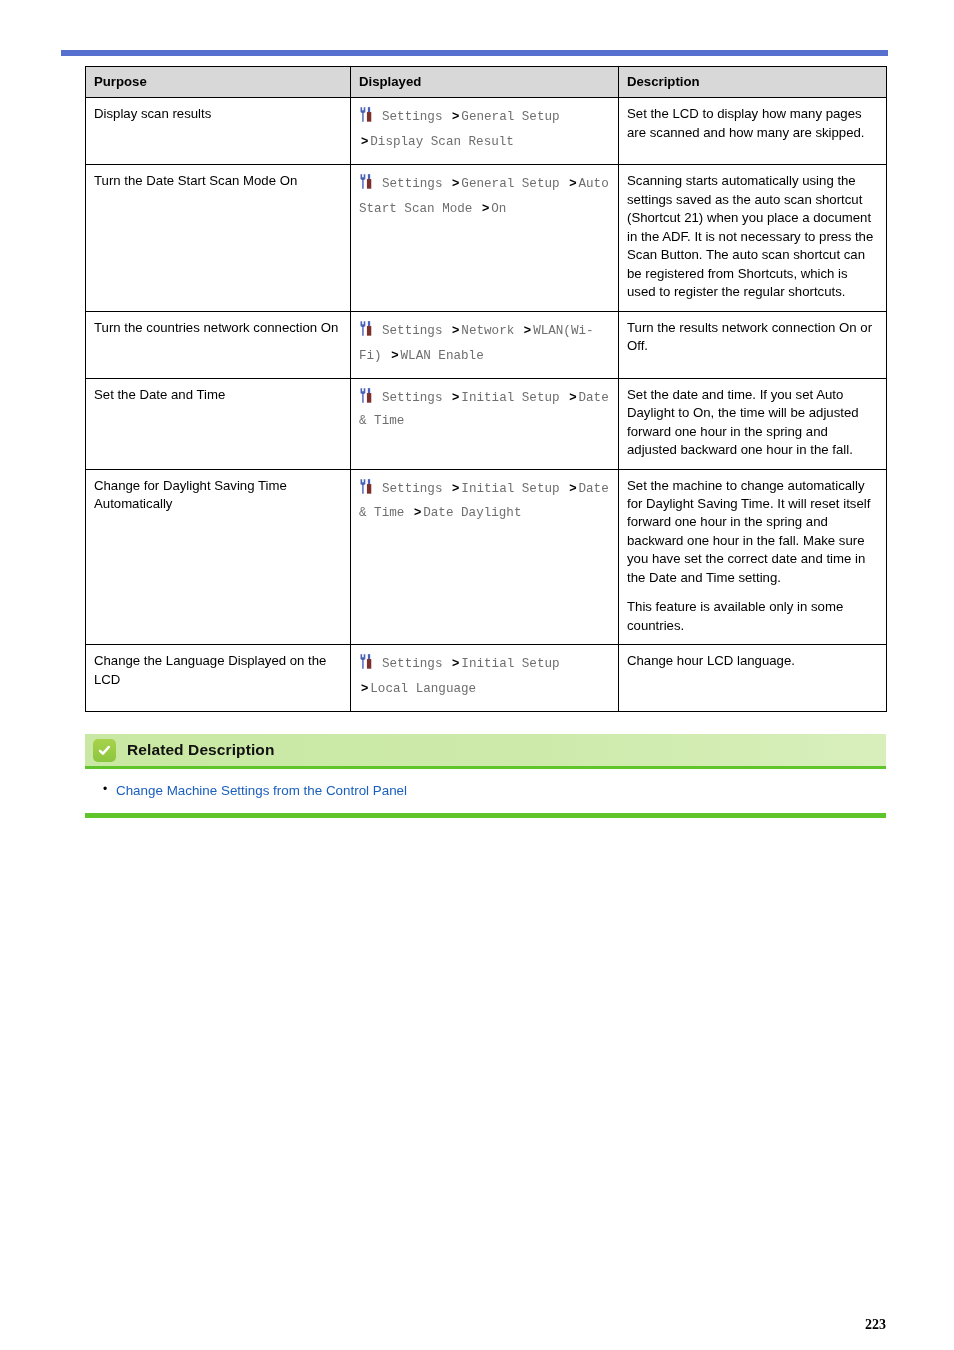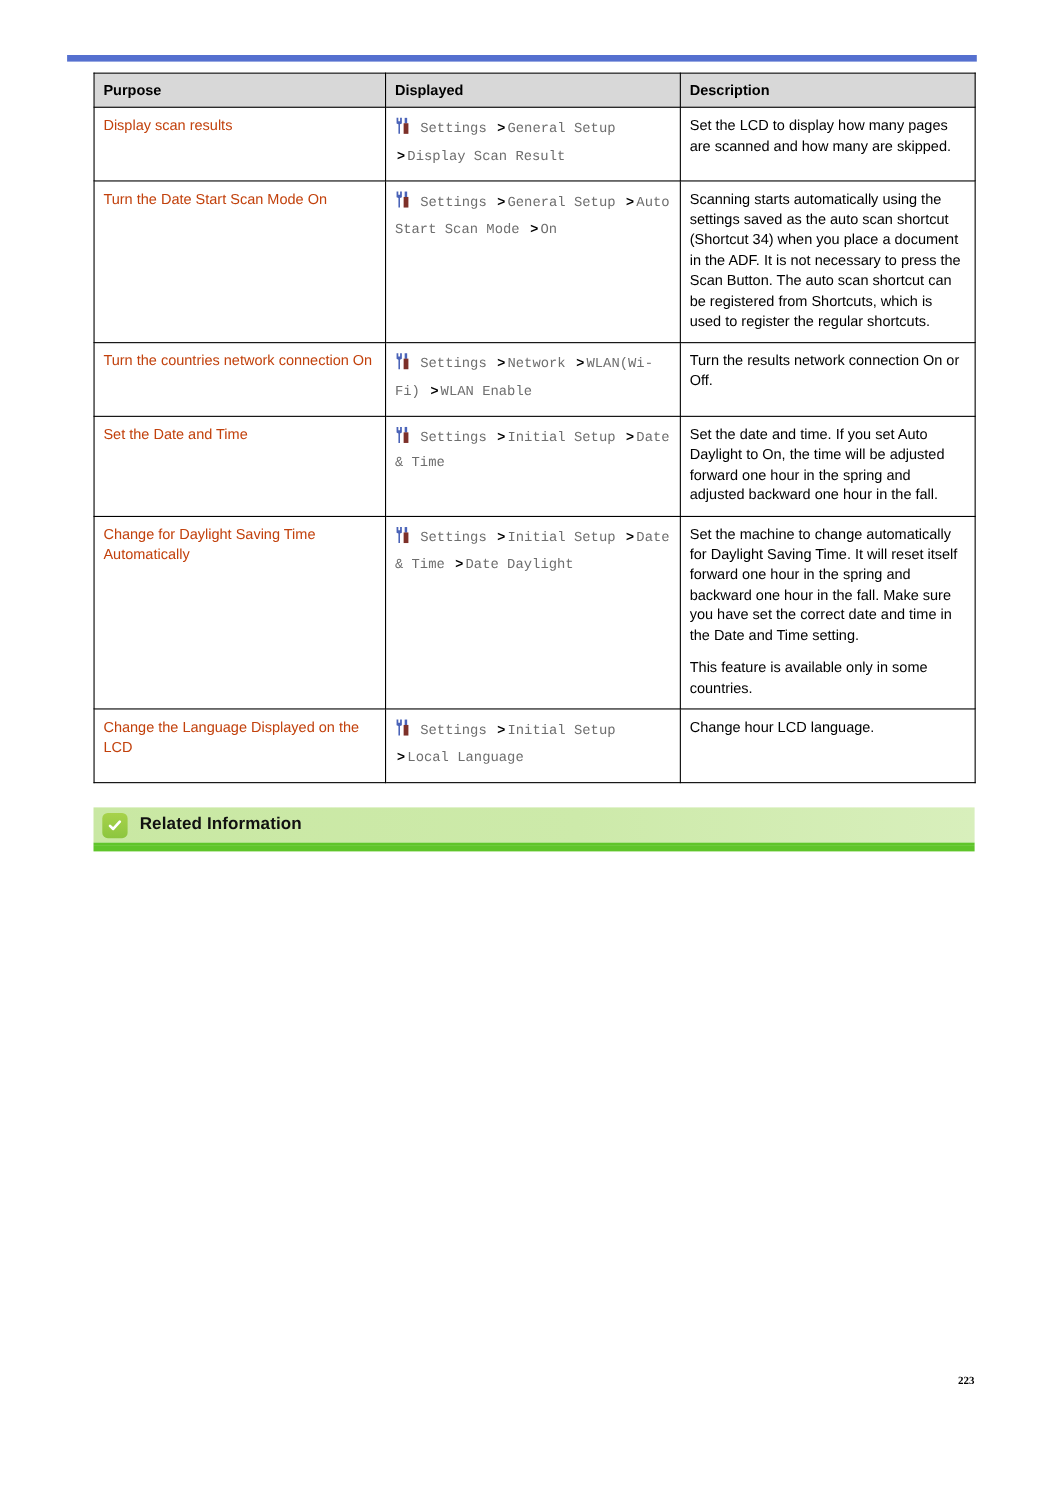--- a/index.html
+++ b/index.html
@@ -55,21 +55,21 @@
     font-weight: bold;
     font-size: 13.2px;
     text-align: left;
     padding-top: 6px;
     padding-bottom: 6px;
   }
   .col-purpose  { width: 265px; }
   .col-op       { width: 268px; }
   .col-desc     { width: 268px; }
 
-  .cell-purpose { color: #c2410c; }
+  .cell-purpose { color: #000000; }
 
   
   .op-cell {
     padding-left: 6px;
     padding-right: 4px;
     padding-top: 11px;
     margin-top: 16px;
   }
   .op-path {
     font-family: "Liberation Mono", "DejaVu Sans Mono", monospace;
@@ -160,24 +160,24 @@
   .related-rule {
     height: 5px;
     background: #5fc52a;
     width: 801px;
   }
 
   
   .page-number {
     position: absolute;
     right: 68px;
-    top: 1250px;
+    top: 1317px;
     font-family: "Liberation Serif", serif;
     font-weight: bold;
-    font-size: 10px;
+    font-size: 14px;
     color: #000;
   }
 </style>
 </head>
 <body>
 
 <div class="page">
 
   <div class="top-rule"></div>
 
@@ -211,21 +211,21 @@
         <tr>
           <td class="cell-purpose">Turn the Date Start Scan Mode On</td>
           <td class="op-cell">
             <div class="op-path"><span class="tools-icon"><svg viewBox="0 0 18 18" width="17" height="17">
                   <path d="M1.6 1.2 L1.6 4.4 L3.3 4.4 L3.3 1.2 Z M5.0 1.2 L5.0 4.4 L6.7 4.4 L6.7 1.2 Z M1.6 4.4 L6.7 4.4 L6.7 6.6 L4.9 7.4 L4.9 16.6 L3.4 16.6 L3.4 7.4 L1.6 6.6 Z" fill="#4a63b8"></path>
                   <rect x="9.4" y="1.2" width="2.4" height="5.4" fill="#4a63b8"></rect>
                   <rect x="8.4" y="6.4" width="4.6" height="10.2" fill="#7d3029"></rect>
                 </svg></span><span>Settings</span> <span class="sep">&gt;</span><span>General Setup</span> <span class="sep">&gt;</span><span>Auto Start Scan Mode</span> <span class="sep">&gt;</span><span>On</span> </div>
           </td>
           <td class="desc-cell">
-            <p>Scanning starts automatically using the settings saved as the auto scan shortcut (Shortcut 34) when you place a document in the ADF. It is not necessary to press the Scan Button. The auto scan shortcut can be registered from Shortcuts, which is used to register the regular shortcuts.</p>
+            <p>Scanning starts automatically using the settings saved as the auto scan shortcut (Shortcut 21) when you place a document in the ADF. It is not necessary to press the Scan Button. The auto scan shortcut can be registered from Shortcuts, which is used to register the regular shortcuts.</p>
           </td>
         </tr>
         <tr>
           <td class="cell-purpose">Turn the countries network connection On</td>
           <td class="op-cell">
             <div class="op-path"><span class="tools-icon"><svg viewBox="0 0 18 18" width="17" height="17">
                   <path d="M1.6 1.2 L1.6 4.4 L3.3 4.4 L3.3 1.2 Z M5.0 1.2 L5.0 4.4 L6.7 4.4 L6.7 1.2 Z M1.6 4.4 L6.7 4.4 L6.7 6.6 L4.9 7.4 L4.9 16.6 L3.4 16.6 L3.4 7.4 L1.6 6.6 Z" fill="#4a63b8"></path>
                   <rect x="9.4" y="1.2" width="2.4" height="5.4" fill="#4a63b8"></rect>
                   <rect x="8.4" y="6.4" width="4.6" height="10.2" fill="#7d3029"></rect>
                 </svg></span><span>Settings</span> <span class="sep">&gt;</span><span>Network</span> <span class="sep">&gt;</span><span>WLAN(Wi-Fi)</span> <span class="sep">&gt;</span><span>WLAN Enable</span> </div>
@@ -277,20 +277,23 @@
       </tbody>
   </table>
 
   <div class="related-block">
     <div class="related-head">
       <span class="check-badge">
         <svg width="15" height="15" viewBox="0 0 16 16" aria-hidden="true">
           <path d="M3.2 8.3 L6.3 11.3 L12.7 4.2" fill="none" stroke="#ffffff" stroke-width="2.6" stroke-linecap="round" stroke-linejoin="round"></path>
         </svg>
       </span>
-      <span class="related-title">Related Information</span>
+      <span class="related-title">Related Description</span>
     </div>
+    <ul class="related-list" id="related-list">
+        <li><a class="related-link" href="#">Change Machine Settings from the Control Panel</a></li>
+      </ul>
     <div class="related-rule"></div>
   </div>
 
   <div class="page-number">223</div>
 
 </div>
 
 </body></html>

